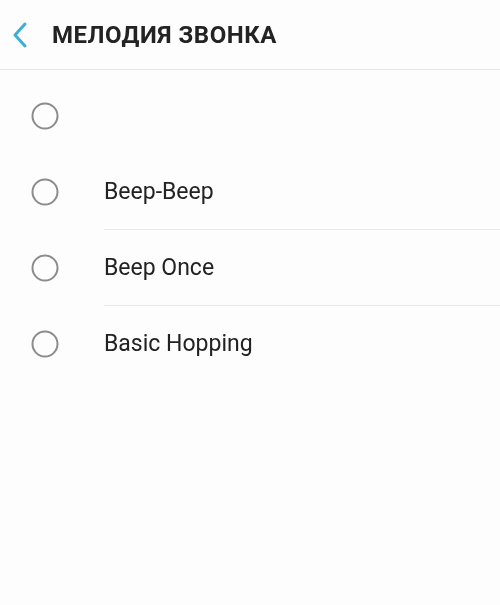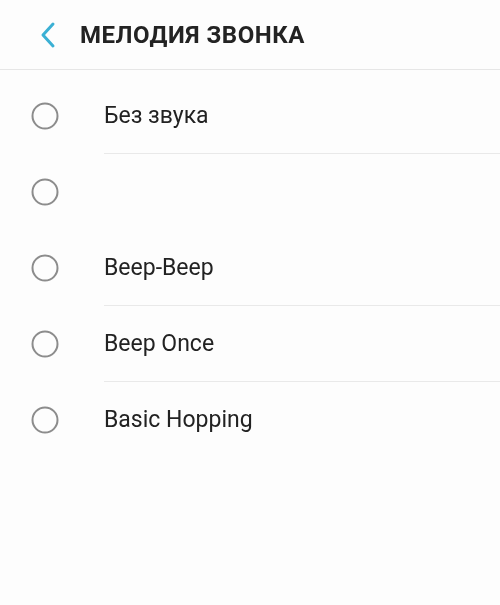--- a/index.html
+++ b/index.html
@@ -8,21 +8,21 @@
     height: 605px;
     font-family: -apple-system, BlinkMacSystemFont, "Segoe UI", Roboto, Arial, sans-serif;
     background: #fdfdfd;
     color: #212121;
     overflow: hidden;
   }
   .header {
     display: flex;
     align-items: center;
     height: 70px;
-    padding: 0 28px;
+    padding: 0 0;
     border-bottom: 1px solid #e6e6e6;
   }
   .back-icon {
     display: flex;
     align-items: center;
     justify-content: center;
     width: 40px;
     height: 40px;
     margin-right: 12px;
     cursor: pointer;
@@ -82,30 +82,20 @@
   <div class="header-title">МЕЛОДИЯ ЗВОНКА</div>
 </div>
 
 <div class="list" id="list">
     <div class="row">
       <div class="radio">
         <svg width="30" height="30" viewBox="0 0 30 30">
           <circle cx="15" cy="15" r="12.5" fill="none" stroke="#8c8c8c" stroke-width="2"></circle>
         </svg>
       </div>
-      <div class="label-wrap">
-        <div class="label">Без звука</div>
-      </div>
-    </div>
-    <div class="row">
-      <div class="radio">
-        <svg width="30" height="30" viewBox="0 0 30 30">
-          <circle cx="15" cy="15" r="12.5" fill="none" stroke="#8c8c8c" stroke-width="2"></circle>
-        </svg>
-      </div>
     </div>
     <div class="row">
       <div class="radio">
         <svg width="30" height="30" viewBox="0 0 30 30">
           <circle cx="15" cy="15" r="12.5" fill="none" stroke="#8c8c8c" stroke-width="2"></circle>
         </svg>
       </div>
       <div class="label-wrap">
         <div class="label">Beep-Beep</div>
       </div>

